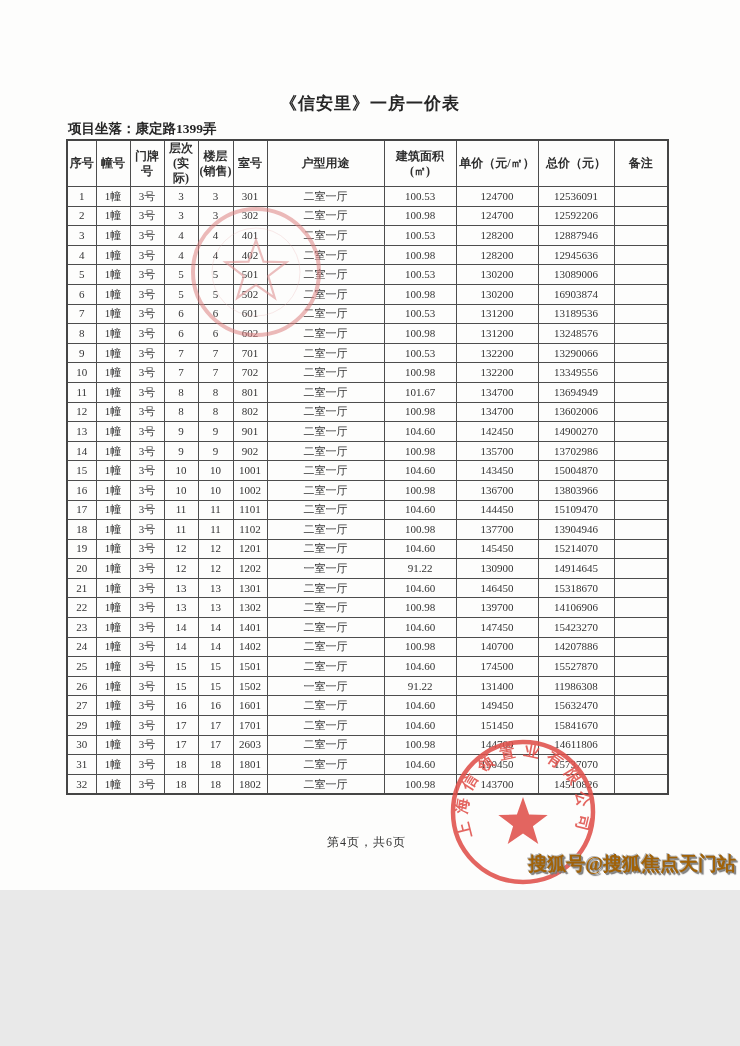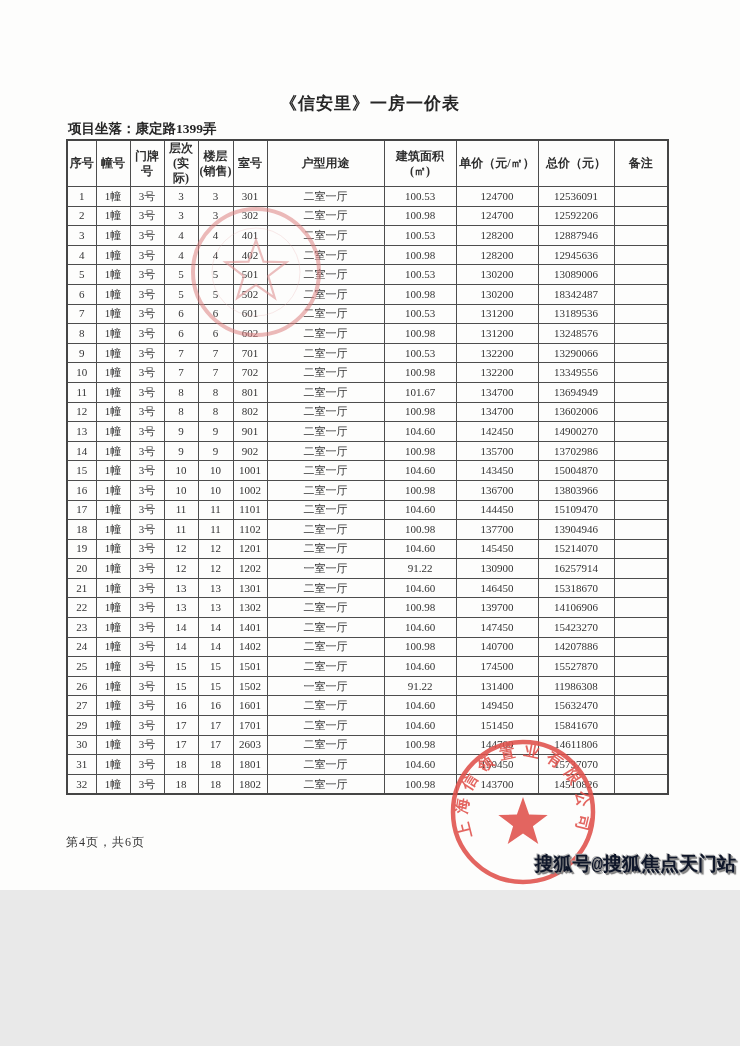--- a/index.html
+++ b/index.html
@@ -39,30 +39,30 @@
   table.price{border:2px solid #454545;}
   table.price th{
     height:40px;font-size:12px;font-weight:bold;
     white-space:pre-line;line-height:1.25;color:#2e2e2e;
   }
   table.price td{
     height:18.6px;font-size:11px;line-height:1;
   }
   .page-footer{
     position:absolute;left:66px;top:834px;width:601px;
-    font-size:12px;color:#333;letter-spacing:1px;
+    text-align:center;font-size:12px;color:#333;letter-spacing:1px;
   }
   .stamp{position:absolute;pointer-events:none;}
   .stamp-faded{left:183px;top:200px;filter:blur(0.7px);opacity:0.55;}
   .company-seal{left:443px;top:727px;filter:blur(0.3px);opacity:0.88;}
   .watermark{
     position:absolute;right:4px;bottom:13px;
-    font-family:Liberation Mono, monospace;
+    font-family:Liberation Serif, serif;
     font-size:19px;font-weight:bold;letter-spacing:0px;
-    color:#0f172a;
+    color:#a16207;
     text-shadow:1px 1px 0 #8a8a8a,-1px -1px 0 #b5b5b5,2px 2px 1px #777;
   }
   
   col.c0{width:29px}col.c1{width:34px}col.c2{width:34px}col.c3{width:34px}
   col.c4{width:35px}col.c5{width:34px}col.c6{width:117px}col.c7{width:72px}
   col.c8{width:82px}col.c9{width:76px}col.c10{width:54px}
 </style>
 </head>
 <body>
 
@@ -173,21 +173,21 @@
         <tr>
           <td>6</td>
           <td>1幢</td>
           <td>3号</td>
           <td>5</td>
           <td>5</td>
           <td>502</td>
           <td>二室一厅</td>
           <td>100.98</td>
           <td>130200</td>
-          <td>18342487</td>
+          <td>16903874</td>
           <td></td>
         </tr>
         <tr>
           <td>7</td>
           <td>1幢</td>
           <td>3号</td>
           <td>6</td>
           <td>6</td>
           <td>601</td>
           <td>二室一厅</td>
@@ -355,21 +355,21 @@
         <tr>
           <td>20</td>
           <td>1幢</td>
           <td>3号</td>
           <td>12</td>
           <td>12</td>
           <td>1202</td>
           <td>一室一厅</td>
           <td>91.22</td>
           <td>130900</td>
-          <td>16257914</td>
+          <td>14914645</td>
           <td></td>
         </tr>
         <tr>
           <td>21</td>
           <td>1幢</td>
           <td>3号</td>
           <td>13</td>
           <td>13</td>
           <td>1301</td>
           <td>二室一厅</td>

